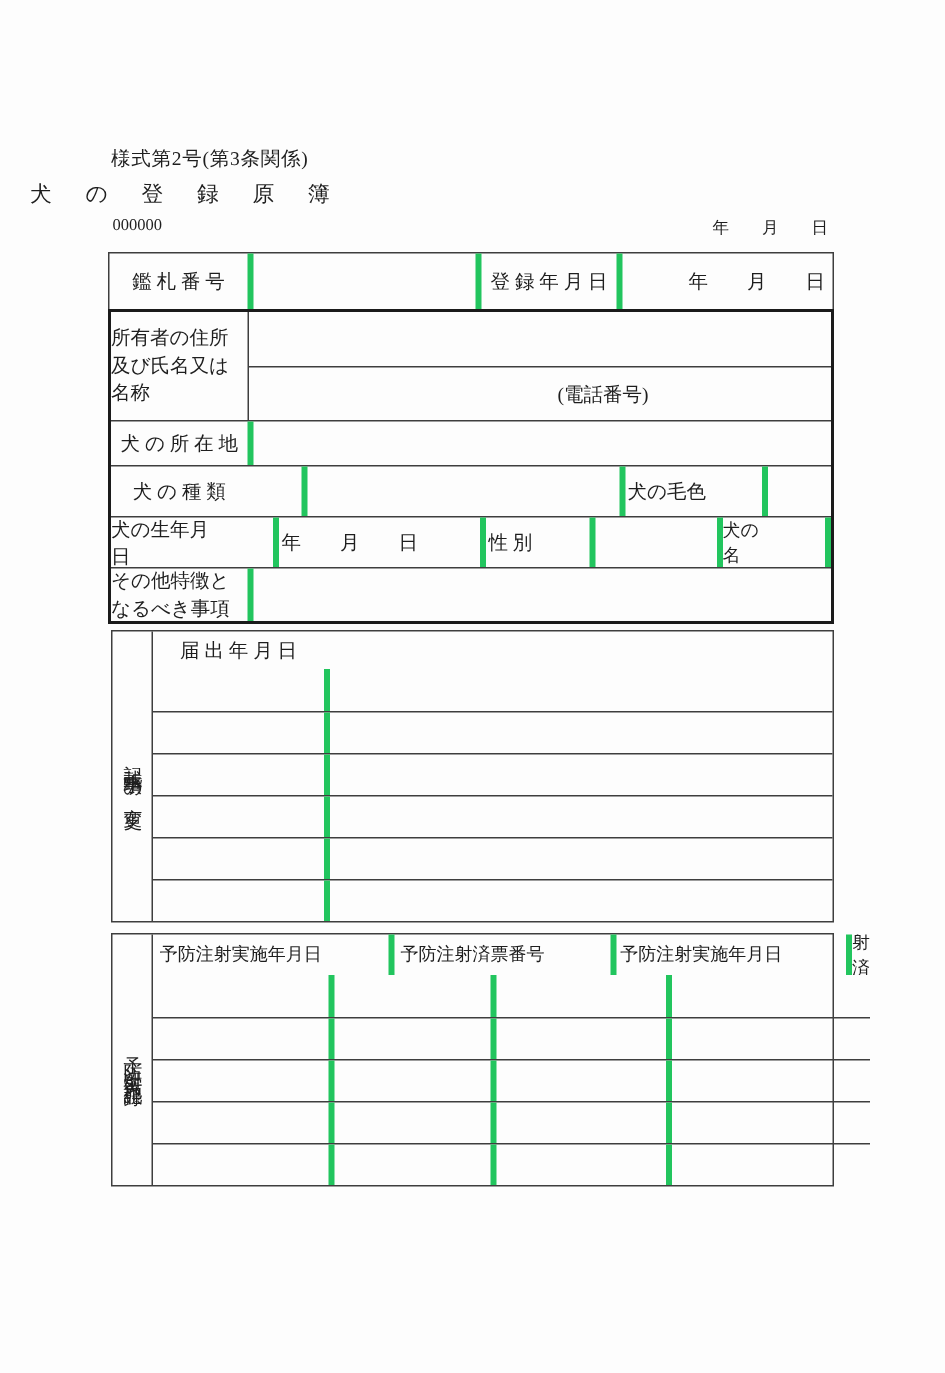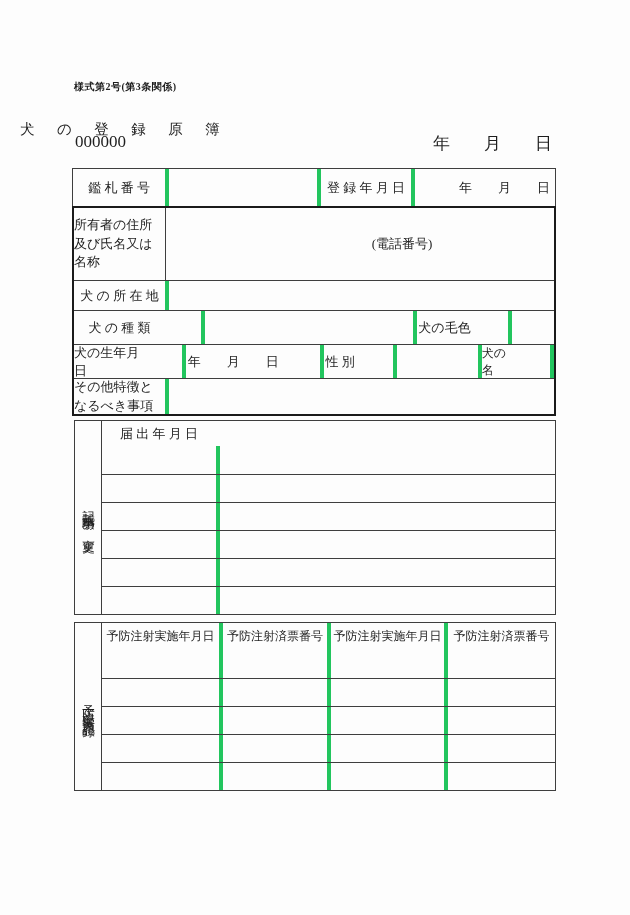--- a/index.html
+++ b/index.html
@@ -3,23 +3,23 @@
 <meta charset="utf-8">
 <style>
   * { margin:0; padding:0; box-sizing:border-box; }
   html,body { background:#ffffff; }
   body {
     width:630px; height:915px; position:relative;
     font-family:"Liberation Serif","DejaVu Serif",serif;
     color:#1e1e1e; background:#fdfdfd;
   }
   .abs { position:absolute; }
-  .form-code { left:74px; top:80px; font-size:10px; letter-spacing:0.5px;font-weight:bold; }
+  .form-code { left:74px; top:97px; font-size:13px; letter-spacing:0.5px; }
   .title { left:0; top:120px; width:506px; text-align:left; font-size:14.5px; letter-spacing:4px;margin-left:20px; }
-  .serial-row { left:72px; top:132px; width:484px; display:flex; justify-content:space-between; font-size:17px; }
+  .serial-row { left:72px; top:144px; width:484px; display:flex; justify-content:space-between; font-size:11px; }
   .serial-row .serial { padding-left:3px; }
   .serial-row .hdate { padding-right:4px; }
 
   .tbl { position:absolute; border:1px solid #3e3e3e; background:#fdfdfd; font-size:13px; }
   .thick { border:2px solid #1b1b1b; }
   .row { display:flex; }
   .row + .row { border-top:1px solid #3e3e3e; }
   .cell { display:flex; align-items:center; justify-content:center; overflow:hidden; }
   .cell + .cell { border-left:4px solid #22c55e; }
   .flex1 { flex:1; }
@@ -31,41 +31,41 @@
 
   
   #t1 { left:72px; top:168px; width:484px; height:40px; }
   #t1 .row { height:100%; }
   .w92 { width:92px; } .w152 { width:152px; } .w94 { width:94px; }
 
   
   #t2 { left:72px; top:206px; width:484px; }
   .w91 { width:91px; }
   .owner-block { height:72px; }
-  .owner-right { display:flex; flex-direction:row; flex:1; border-left:1px solid #3e3e3e; }
+  .owner-right { display:flex; flex-direction:column; flex:1; border-left:1px solid #3e3e3e; }
   .owner-sub1 { height:37px; border-bottom:1px solid #3e3e3e; }
   .owner-sub2 { flex:1; display:flex; align-items:center; justify-content:center; }
   .owner-sub2 span { margin-left:84px; }
   .h30 { height:30px; } .h34 { height:34px;gap:36px; } .h35 { height:36px; }
   .w176 { width:176px; } .w59 { width:59px; }
   .w127 { width:127px; } .w46 { width:46px; } .w61 { width:61px; } .w45 { width:45px; }
   .fs12 { font-size:12px; }
 
   
   #t3 { left:74px; top:420px; width:482px; display:flex; }
   #t4 { left:74px; top:622px; width:482px; display:flex; }
   .vcol {
     width:27px; border-right:1px solid #3e3e3e;
     display:flex; align-items:center; justify-content:center;
     writing-mode:vertical-rl; text-orientation:upright;
     font-size:12.5px; letter-spacing:3px;
   }
   .sect-main { flex:1; display:flex; flex-direction:column; }
   .hdr25 { height:25px; }
-  .hdr27 { height:27px; font-size:12px; }
+  .hdr27 { height:27px; font-size:12px;gap:40px; }
   .r28 { height:28px; }
   .w114 { width:114px; }
   .w117 { width:117px; } .w108 { width:108px; }
   .spread { letter-spacing:2px; }
 </style>
 </head>
 <body>
 
 <div class="abs form-code">様式第2号(第3条関係)</div>
 <div class="abs title">犬　の　登　録　原　簿</div>

